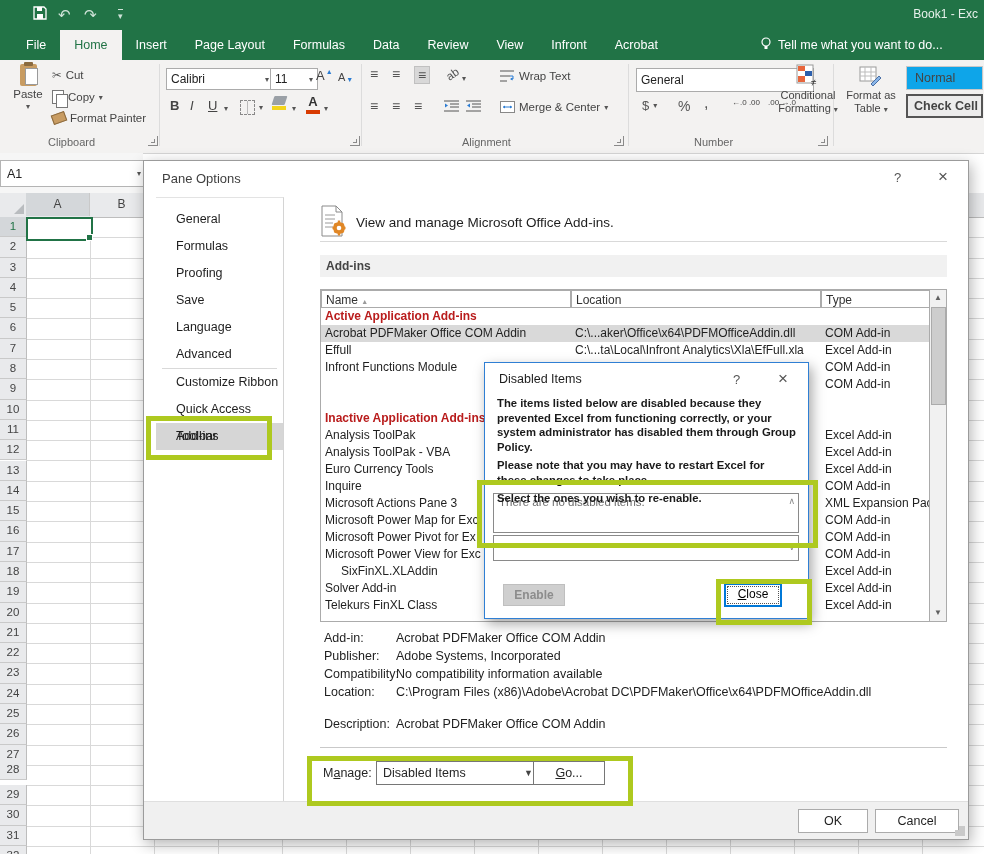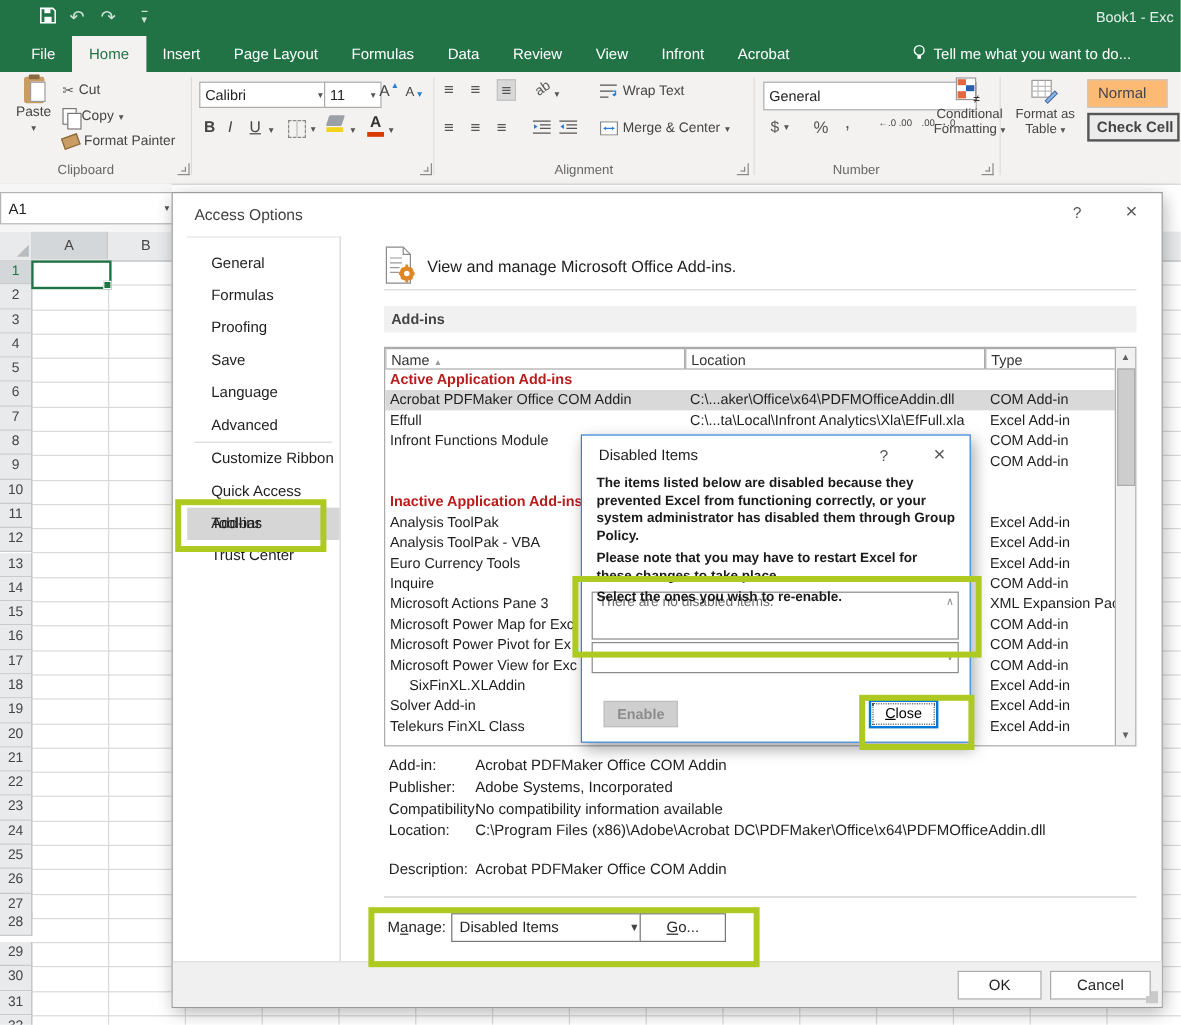--- a/index.html
+++ b/index.html
@@ -368,48 +368,47 @@
     </div>
     <div class="rbtn" style="left:846px;top:4px;width:50px;flex-direction:column;gap:1px;text-align:center;font-size:11px;">
       <svg width="24" height="24" viewBox="0 0 24 24">
           <rect x="1" y="3" width="16" height="14" fill="#fff" stroke="#999"></rect>
           <path d="M1 8h16M1 12h16M6 3v14M12 3v14" stroke="#bdbdbd"></path>
           <path d="M12 20l8-8 2 2-8 8z" fill="#8ab6e8" stroke="#4a6fa5"></path>
         </svg>
       <span>Format as</span>
       <span><span>Table</span> <span class="dd">▾</span></span>
     </div>
-    <div class="abs" style="left:906px;top:6px;width:67px;height:24px;background:#fdba74;border:1px solid #c8c8c8;line-height:22px;padding-left:8px;box-sizing:border-box;font-size:12.5px;">Normal</div>
+    <div class="abs" style="left:906px;top:6px;width:77px;height:24px;background:#0ea5e9;border:1px solid #c8c8c8;line-height:22px;padding-left:8px;box-sizing:border-box;font-size:12.5px;">Normal</div>
     <div class="abs" style="left:906px;top:34px;width:77px;height:24px;background:#ececec;border:2px solid #555;line-height:20px;padding-left:6px;box-sizing:border-box;font-size:12.5px;font-weight:bold;">Check Cell</div>
   </div>
 
   <div id="fstrip" class="abs">
     <div id="namebox">
       <span>A1</span>
       <span class="dd">▾</span>
     </div>
   </div>
 
   <div id="optdlg" class="abs">
-    <div id="opt-title">Access Options</div>
+    <div id="opt-title">Pane Options</div>
     <span class="dlg-help" style="left:750px;">?</span>
     <span class="dlg-x" style="left:794px;">×</span>
 
     <div id="opt-sidebar">
         <div class="sbitem">General</div>
         <div class="sbitem">Formulas</div>
         <div class="sbitem">Proofing</div>
         <div class="sbitem">Save</div>
         <div class="sbitem">Language</div>
         <div class="sbitem">Advanced</div>
         <div class="sbdivider"></div>
         <div class="sbitem">Customize Ribbon</div>
         <div class="sbitem">Quick Access Toolbar</div>
         <div class="sbitem sel">Add-ins</div>
-        <div class="sbitem">Trust Center</div>
       </div>
 
     <span class="abs" style="left:176px;top:44px;">
       <svg width="28" height="32" viewBox="0 0 28 32">
           <path d="M2 1h14l6 6v24H2z" fill="#fff" stroke="#8a8a8a"></path>
           <path d="M16 1v6h6" fill="none" stroke="#8a8a8a"></path>
           <path d="M5 10h10M5 14h10M5 18h8M5 22h8" stroke="#9a9a9a"></path>
           <circle cx="19" cy="23" r="6" fill="#e08726"></circle>
           <circle cx="19" cy="23" r="2.3" fill="#fff"></circle>
           <path d="M19 15.5v3M19 27.5v3M12.5 23h3M22.5 23h3M14.5 18.5l2 2M21.5 25.5l2 2M23.5 18.5l-2 2M16.5 25.5l-2 2" stroke="#e08726" stroke-width="2.4"></path>

